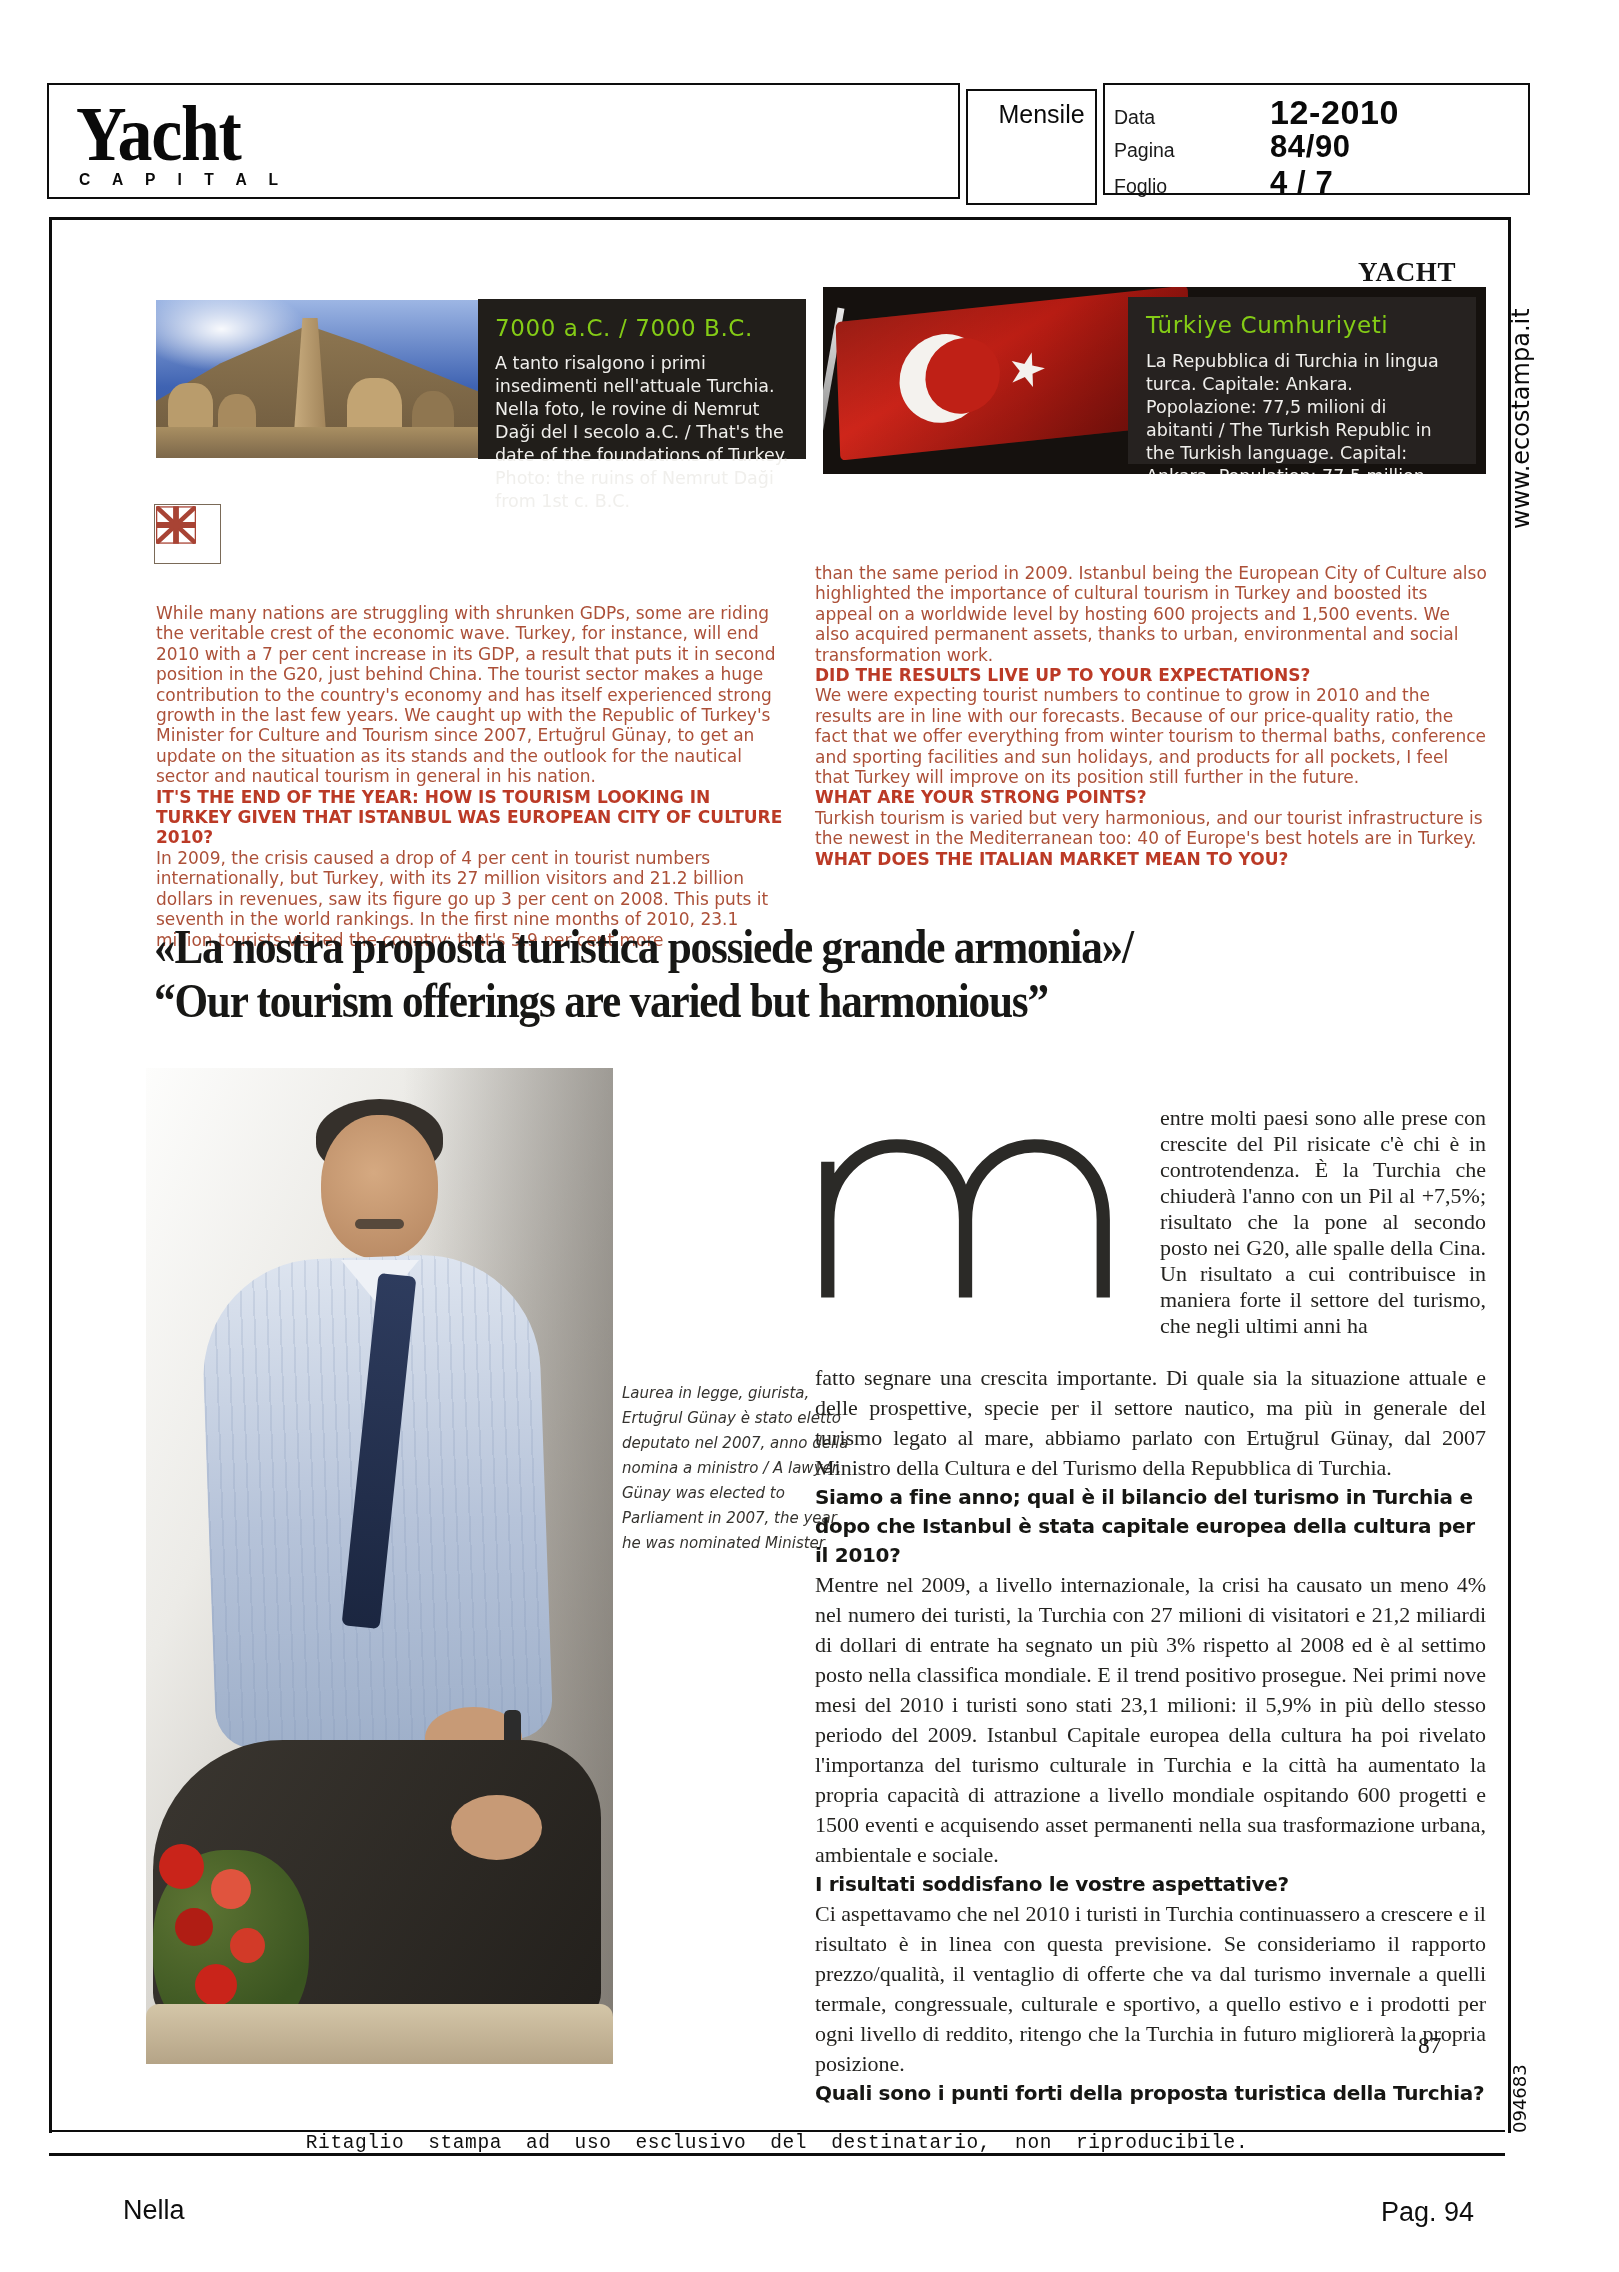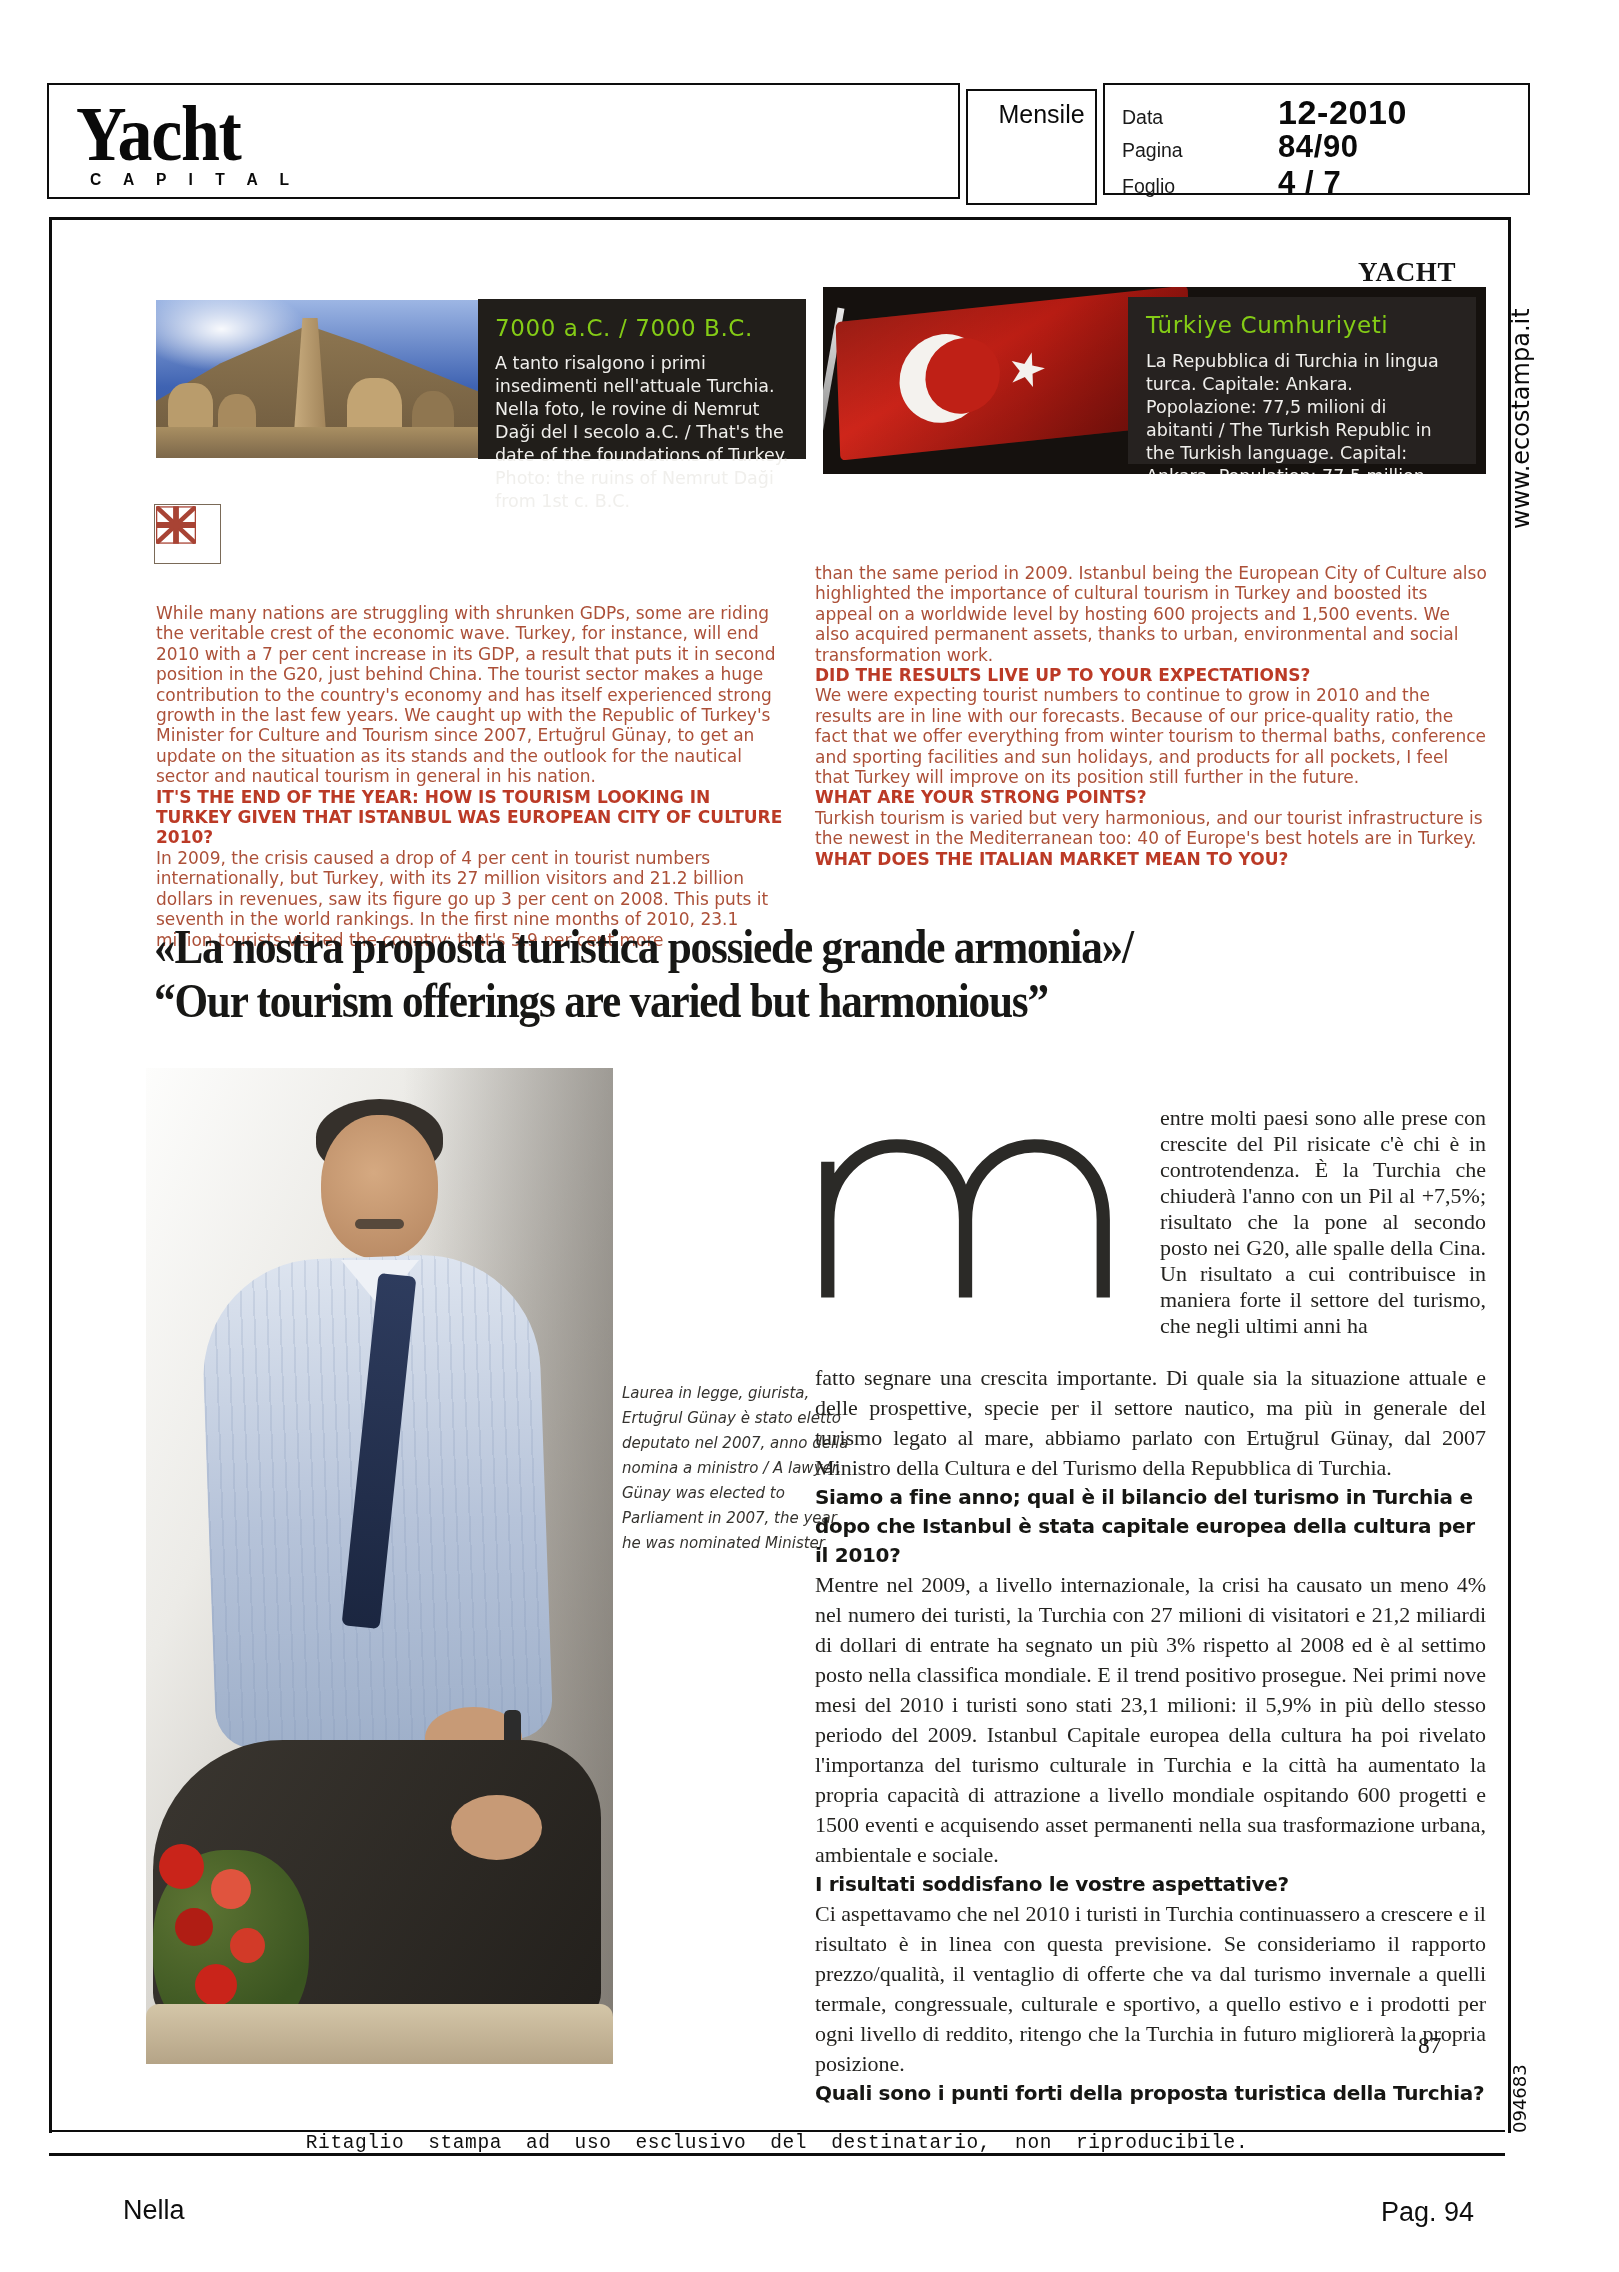--- a/index.html
+++ b/index.html
@@ -7,21 +7,21 @@
         font-family:"Liberation Sans",sans-serif;color:#111;}
   .abs{position:absolute;}
 
   
   .hdr-box{border:2.6px solid #0d0d0d;background:#fff;}
   .logo-main{font-family:"Liberation Serif",serif;font-weight:700;font-size:70px;line-height:65px;
              letter-spacing:-1.3px;color:#0a0a0a;transform:scaleY(1.12);transform-origin:top left;}
   .logo-sub{font-family:"Liberation Sans",sans-serif;font-weight:700;font-size:15.6px;letter-spacing:9px;color:#0a0a0a;}
   .freq{font-size:25px;color:#0a0a0a;text-align:right;padding:9px 10.4px 0 0;}
   .meta-row{display:flex;align-items:baseline;height:36px;}
-  .meta-label{font-size:19.5px;color:#1a1a1a;width:156px;padding-left:17px;}
+  .meta-label{font-size:19.5px;color:#1a1a1a;width:156px;padding-left:9px;}
   .meta-value{font-size:31px;font-weight:700;color:#0a0a0a;letter-spacing:0.6px;}
 
   
   .frame{border-left:3.2px solid #0d0d0d;border-right:3.2px solid #0d0d0d;border-top:3.2px solid #0d0d0d;}
   .vertical-text{writing-mode:vertical-rl;transform:rotate(180deg);font-family:"DejaVu Sans",sans-serif;color:#0a0a0a;}
 
   
   .masthead{font-family:"Liberation Serif",serif;font-weight:700;font-size:27px;letter-spacing:0.6px;
             color:#141414;text-align:right;border-bottom:1.9px solid #1a1a1a;padding-bottom:5.2px;}
 
@@ -55,21 +55,21 @@
   .ov-hidden{overflow:hidden;}
 </style>
 </head>
 <body>
 
 <div class="page">
 
   <div class="abs hdr-box" style="left:47px;top:83px;width:909px;height:112px;">
     <div class="abs" style="left:27px;top:11.7px;">
       <div class="logo-main">Yacht</div>
-      <div class="logo-sub" style="margin-top:9px;margin-left:14px;">C A P I T A L</div>
+      <div class="logo-sub" style="margin-top:9px;margin-left:3px;">C A P I T A L</div>
     </div>
   </div>
 
   <div class="abs hdr-box" style="left:966px;top:89px;width:127px;height:112px;">
     <div class="freq">Mensile</div>
   </div>
 
   <div class="abs hdr-box" style="left:1103px;top:83px;width:427px;height:112px;padding-top:7.8px;box-sizing:border-box;">
     <div class="meta-row">
       <span class="meta-label">Data</span>

